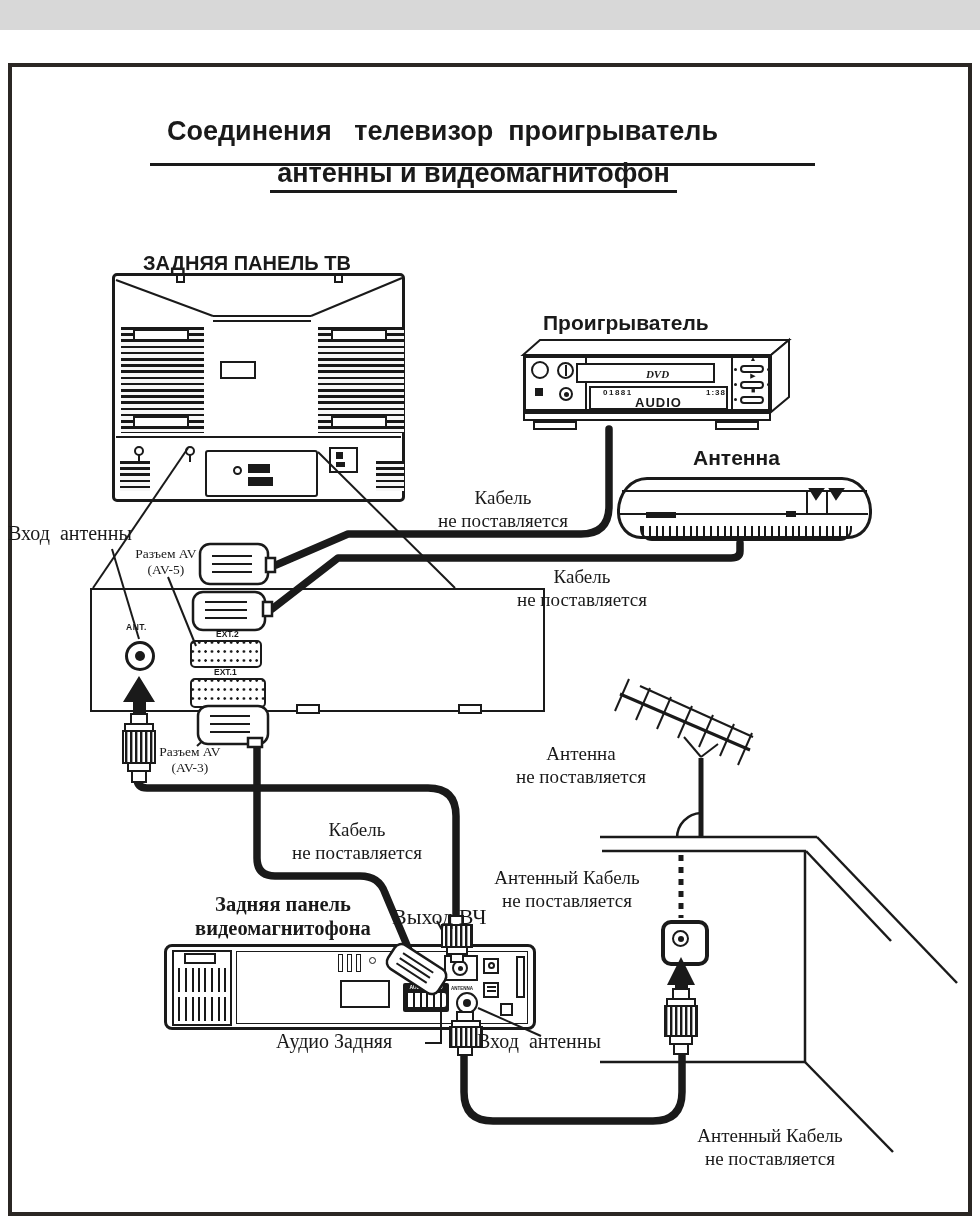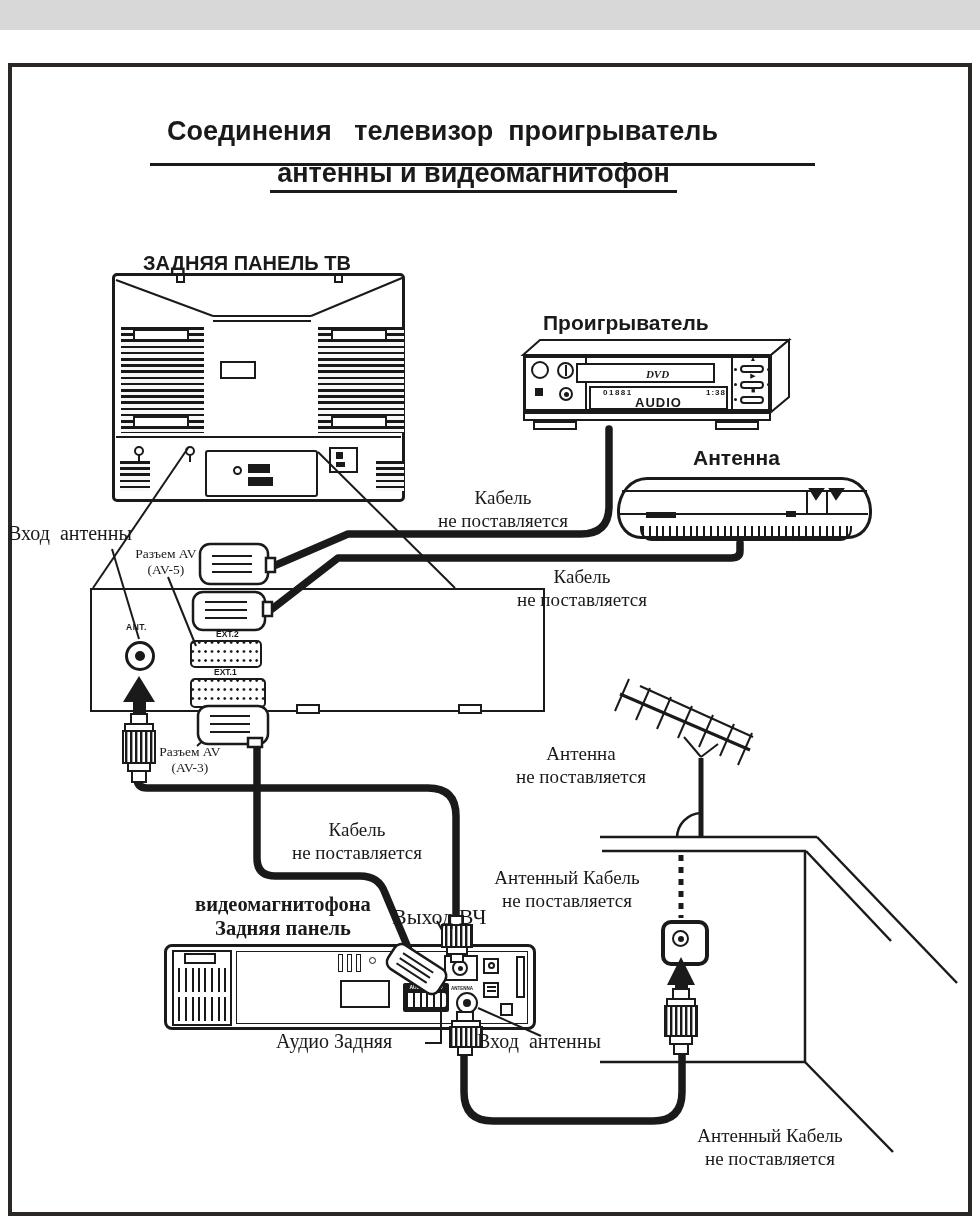--- a/index.html
+++ b/index.html
@@ -98,22 +98,22 @@
   <div class="abs box" style="left:458px;top:704px;width:24px;height:10px;z-index:5;"></div>
   <div class="abs lbl b" style="left:126px;top:622px;font-size:8.5px;letter-spacing:.5px;">ANT.</div>
   <div class="abs box" style="left:125px;top:641px;width:30px;height:30px;border-width:3px;border-radius:50%;"></div>
   <div class="abs dot" style="left:135px;top:651px;width:10px;height:10px;"></div>
   <div class="abs lbl b" style="left:216px;top:629px;font-size:8.5px;">EXT.2</div>
   <div class="abs scart" style="left:190px;top:640px;width:72px;height:28px;"></div>
   <div class="abs lbl b" style="left:214px;top:667px;font-size:8.5px;">EXT.1</div>
   <div class="abs scart" style="left:190px;top:678px;width:76px;height:30px;"></div>
 
   <div class="abs ctr lbl over b" style="left:168px;top:893px;width:230px;font-size:20.5px;line-height:1.15;white-space:normal;">
+    <div>Задняя панель</div>
     <div>видеомагнитофона</div>
-    <div>Задняя панель</div>
   </div>
   <div class="abs box" style="left:164px;top:944px;width:372px;height:86px;border-width:3px;border-radius:8px;"></div>
   <div class="abs" style="left:236px;top:951px;width:292px;height:73px;border:1.5px solid #1a1a1a;box-sizing:border-box;"></div>
   <div class="abs box" style="left:172px;top:950px;width:60px;height:76px;"></div>
   <div class="abs box" style="left:184px;top:953px;width:32px;height:11px;"></div>
   <div class="abs teeth" style="left:178px;top:968px;width:22px;height:24px;"></div>
   <div class="abs teeth" style="left:204px;top:968px;width:22px;height:24px;"></div>
   <div class="abs teeth" style="left:178px;top:997px;width:22px;height:24px;"></div>
   <div class="abs teeth" style="left:204px;top:997px;width:22px;height:24px;"></div>
   <div class="abs box" style="left:338px;top:954px;width:5px;height:18px;border-width:1.5px;"></div>

